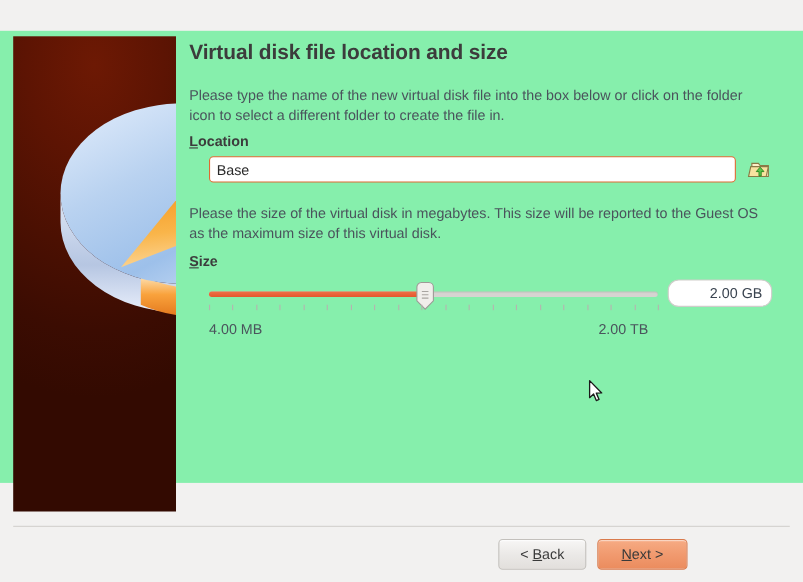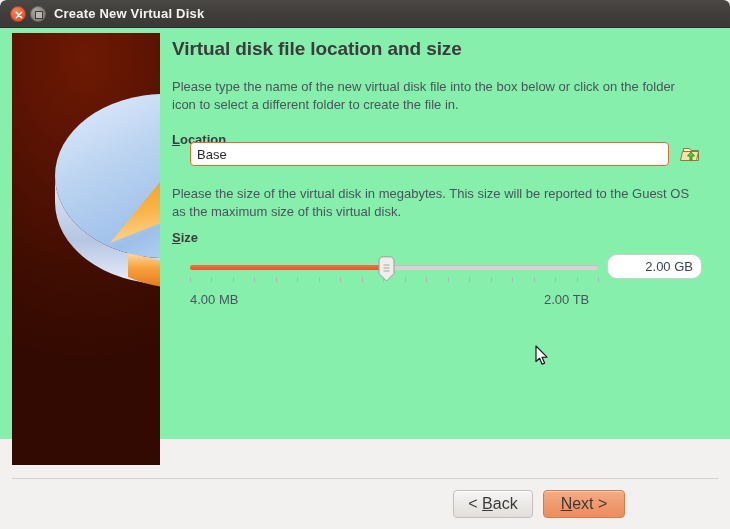--- a/index.html
+++ b/index.html
@@ -143,21 +143,21 @@
   .section-label {
     position: absolute;
     left: 0;
     font-size: 13px;
     font-weight: bold;
     color: #3c3c3c;
   }
   .section-label .mn {
     text-decoration: underline;
   }
-  .label-location { top: 93px; margin-top: 11px; }
+  .label-location { top: 93px; }
   .label-size { top: 202px; }
 
   
   .location-input {
     position: absolute;
     left: 18px;
     top: 114px;
     width: 479px;
     height: 24px;
     box-sizing: border-box;
@@ -264,21 +264,21 @@
     height: 1px;
     background: #d3d1ce;
   }
   .btn {
     position: absolute;
     top: 462px;
     height: 28px;
     box-sizing: border-box;
     border-radius: 4px;
     font-family: "Liberation Sans", sans-serif;
-    font-size: 16px;
+    font-size: 13px;
     color: #3a3a3a;
     cursor: pointer;
     white-space: nowrap;
     text-align: center;
     line-height: 26px;
     padding: 0;
   }
   .btn-normal {
     background: linear-gradient(to bottom, #f7f6f5 0%, #ebe9e7 50%, #e2dfdc 100%);
     border: 1px solid #c3c0bc;
@@ -293,31 +293,20 @@
   .btn .mn { text-decoration: underline; }
   .btn-back   { left: 453px; width: 80px; }
   .btn-next   { left: 543px; width: 82px; }
   .btn-cancel { left: 635px; width: 80px; }
 </style>
 </head>
 <body>
 
 <div class="window">
 
-  <div class="titlebar">
-    <div class="win-btn win-close">
-      <svg width="10" height="10" viewBox="0 0 10 10" aria-hidden="true">
-        <path d="M2.3 2.3 L7.7 7.7 M7.7 2.3 L2.3 7.7" stroke="#ffffff" stroke-width="1.5" stroke-linecap="round"></path>
-      </svg>
-    </div>
-    <div class="win-btn win-max">
-      <span class="sq"></span>
-    </div>
-    <div class="title-text">Create New Virtual Disk</div>
-  </div>
 
   <div class="dialog-body">
 
     <div class="sidebar-art">
       <svg class="art-disk" viewBox="0 0 230 230">
         <defs>
           <linearGradient id="topg" x1="0.15" y1="0" x2="0.85" y2="1">
             <stop offset="0%" stop-color="#dce9fa"></stop>
             <stop offset="35%" stop-color="#b9d2f0"></stop>
             <stop offset="70%" stop-color="#9dc0ea"></stop>

